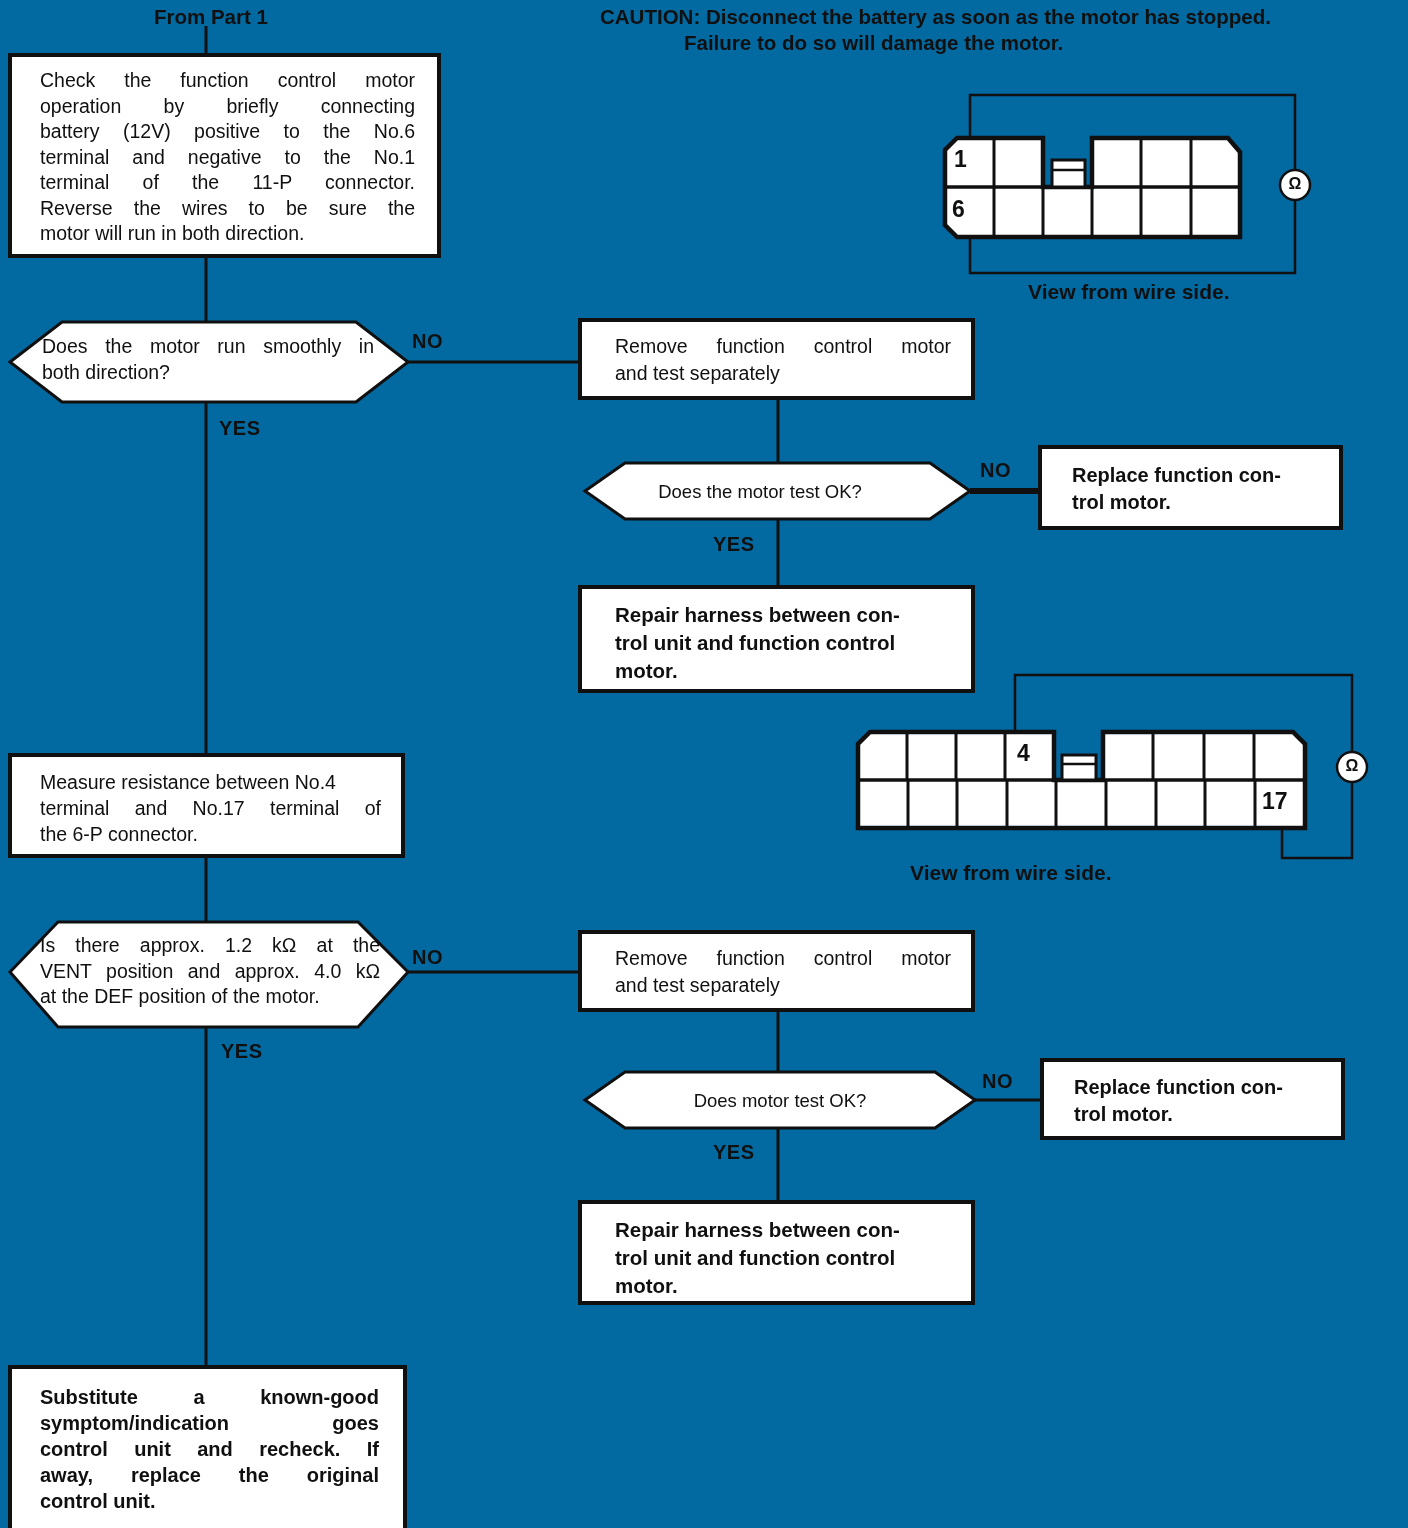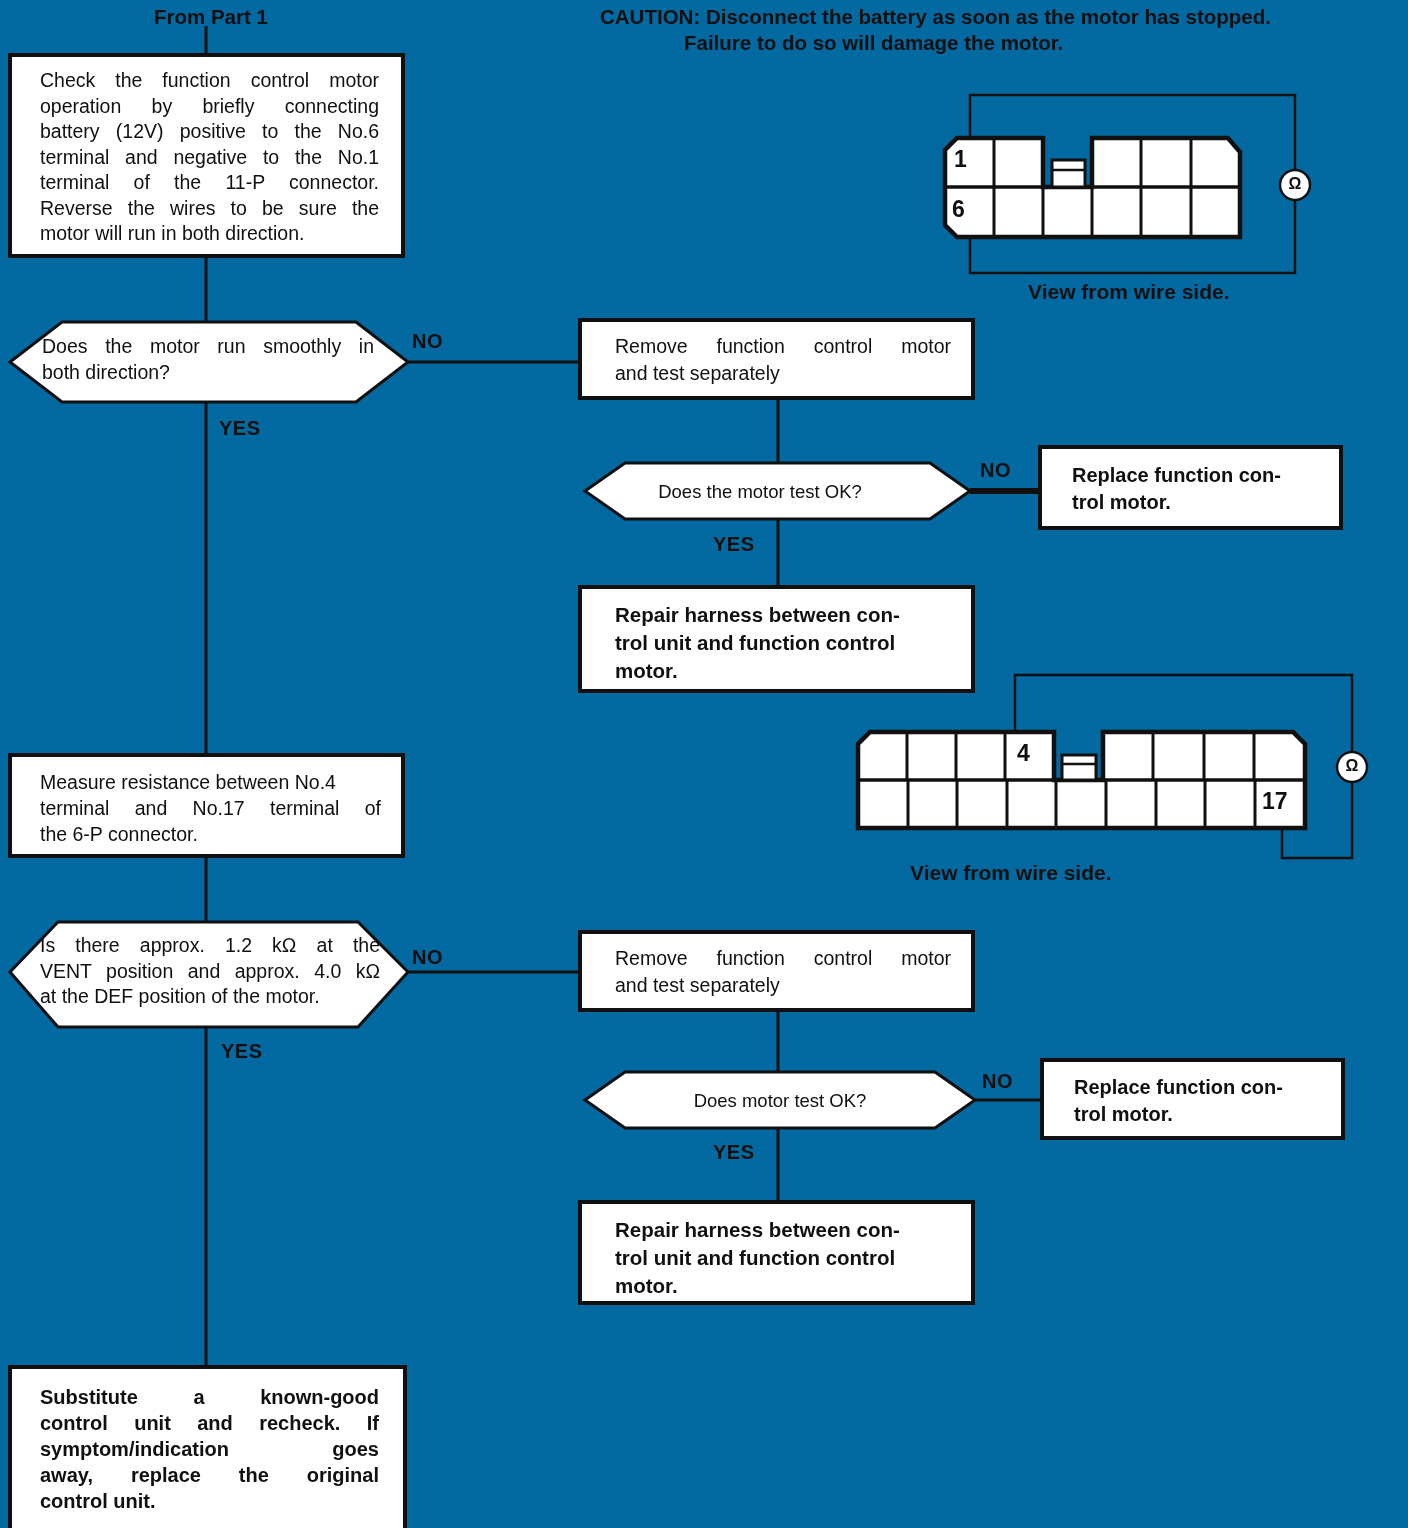--- a/index.html
+++ b/index.html
@@ -73,21 +73,21 @@
       <path d="M1062,764 H1096" stroke-width="2.5"></path>
     </g>
   </svg>
 
   <div class="hdr" style="left:154px; top:4px;">From Part 1</div>
   <div class="hdr" style="left:600px; top:4px; width:808px;">
     <div>CAUTION: Disconnect the battery as soon as the motor has stopped.</div>
     <div style="padding-left:84px;">Failure to do so will damage the motor.</div>
   </div>
 
-  <div class="box" style="left:8px; top:53px; width:397px; height:205px; padding:11px 22px 0 28px;">
+  <div class="box" style="left:8px; top:53px; width:433px; height:205px; padding:11px 22px 0 28px;">
     <div class="just">Check the function control motor</div>
     <div class="just">operation by briefly connecting</div>
     <div class="just">battery (12V) positive to the No.6</div>
     <div class="just">terminal and negative to the No.1</div>
     <div class="just">terminal of the 11-P connector.</div>
     <div class="just">Reverse the wires to be sure the</div>
     <div>motor will run in both direction.</div>
   </div>
 
   <div class="box" style="left:578px; top:318px; width:397px; height:82px; padding:11px 20px 0 33px; line-height:27px;">
@@ -123,22 +123,22 @@
   </div>
 
   <div class="box bold" style="left:578px; top:1200px; width:397px; height:105px; padding:12px 0 0 33px; font-size:20.5px; line-height:28px;">
     <div>Repair harness between con-</div>
     <div>trol unit and function control</div>
     <div>motor.</div>
   </div>
 
   <div class="box bold" style="left:8px; top:1365px; width:399px; height:173px; padding:15px 24px 0 28px; line-height:26px;">
     <div class="just">Substitute a known-good</div>
+    <div class="just">symptom/indication goes</div>
     <div class="just">control unit and recheck. If</div>
-    <div class="just">symptom/indication goes</div>
     <div class="just">away, replace the original</div>
     <div>control unit.</div>
   </div>
 
   <div class="hextext" style="left:42px; top:333px; width:332px;">
     <div class="just">Does the motor run smoothly in</div>
     <div>both direction?</div>
   </div>
 
   <div class="hextext center" style="left:566px; top:479px; width:388px;">Does the motor test OK?</div>

